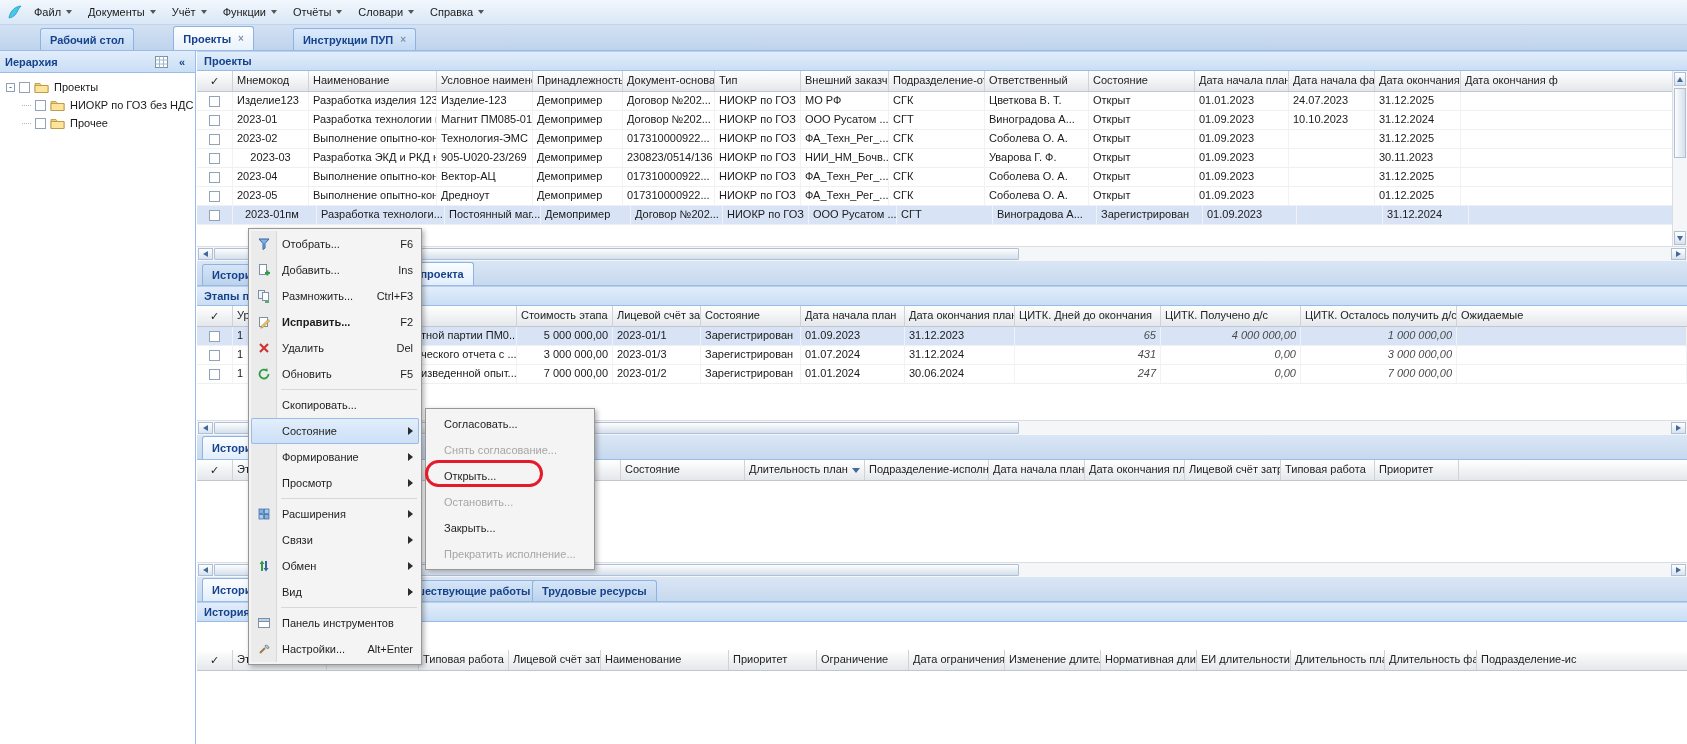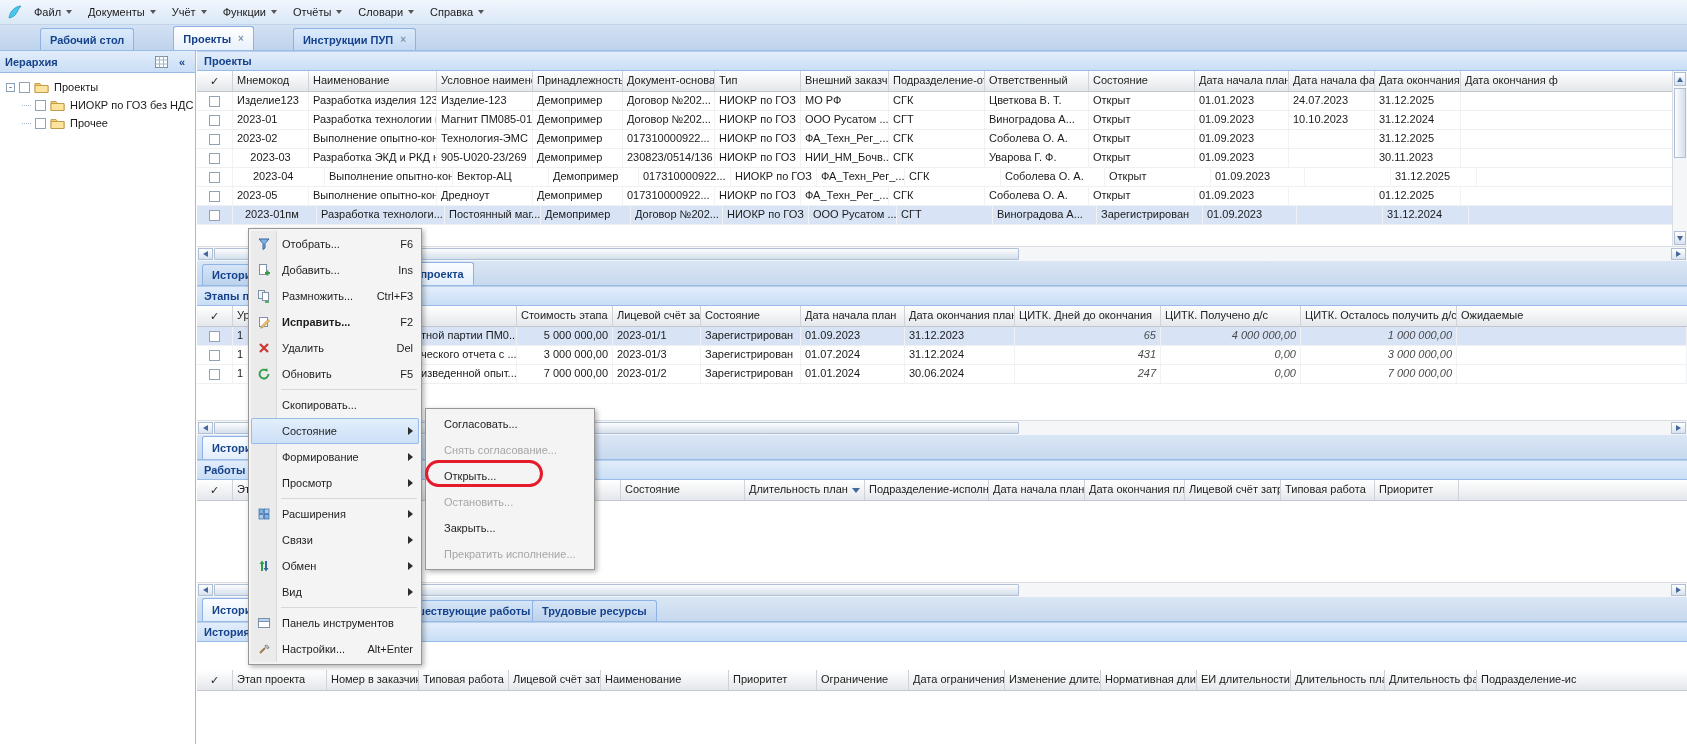--- a/index.html
+++ b/index.html
@@ -294,21 +294,21 @@
           <div class="g-cell" style="width: 106px;">Открыт</div>
           <div class="g-cell" style="width: 94px;">01.09.2023</div>
           <div class="g-cell" style="width: 86px;"></div>
           <div class="g-cell" style="width: 86px;">30.11.2023</div>
           <div class="g-cell" style="flex: 1 1 0%;"></div>
         </div>
         <div class="grid-row">
           <div class="g-cell g-check" style="width: 36px;">
             <span class="checkbox"></span>
           </div>
-          <div class="g-cell" style="width: 76px; margin-left: 16px;">2023-04</div>
+          <div class="g-cell" style="width: 76px;">2023-04</div>
           <div class="g-cell" style="width: 128px;">Выполнение опытно-конс...</div>
           <div class="g-cell" style="width: 96px;">Вектор-АЦ</div>
           <div class="g-cell" style="width: 90px;">Демопример</div>
           <div class="g-cell" style="width: 92px;">017310000922...</div>
           <div class="g-cell" style="width: 86px;">НИОКР по ГОЗ ...</div>
           <div class="g-cell" style="width: 88px;">ФА_Техн_Рег_...</div>
           <div class="g-cell" style="width: 96px;">СГК</div>
           <div class="g-cell" style="width: 104px;">Соболева О. А.</div>
           <div class="g-cell" style="width: 106px;">Открыт</div>
           <div class="g-cell" style="width: 94px;">01.09.2023</div>
@@ -450,23 +450,20 @@
       <span class="hs-btn hs-right">
           <span class="arr-right"></span>
         </span>
     </div>
 
     <div class="tabs-row" id="works-tabs">
         <div class="stab active" style="left: 5px;">
           <span>История</span>
         </div>
       </div>
-    <div class="panel-header">
-      <span>Работы</span>
-    </div>
     <div class="grid" id="works-grid">
         <div class="grid-header">
           <div class="gh-cell gh-check" style="width: 36px;">✓</div>
           <div class="gh-cell" style="width: 48px;"><span>Этап проекта</span></div>
           <div class="gh-cell" style="width: 340px;"><span></span></div>
           <div class="gh-cell" style="width: 124px;"><span>Состояние</span></div>
           <div class="gh-cell" style="width: 120px;"><span>Длительность план</span><span class="sort-down"></span></div>
           <div class="gh-cell" style="width: 124px;"><span>Подразделение-исполнитель</span></div>
           <div class="gh-cell" style="width: 96px;"><span>Дата начала план.</span></div>
           <div class="gh-cell" style="width: 100px;"><span>Дата окончания план</span></div>

